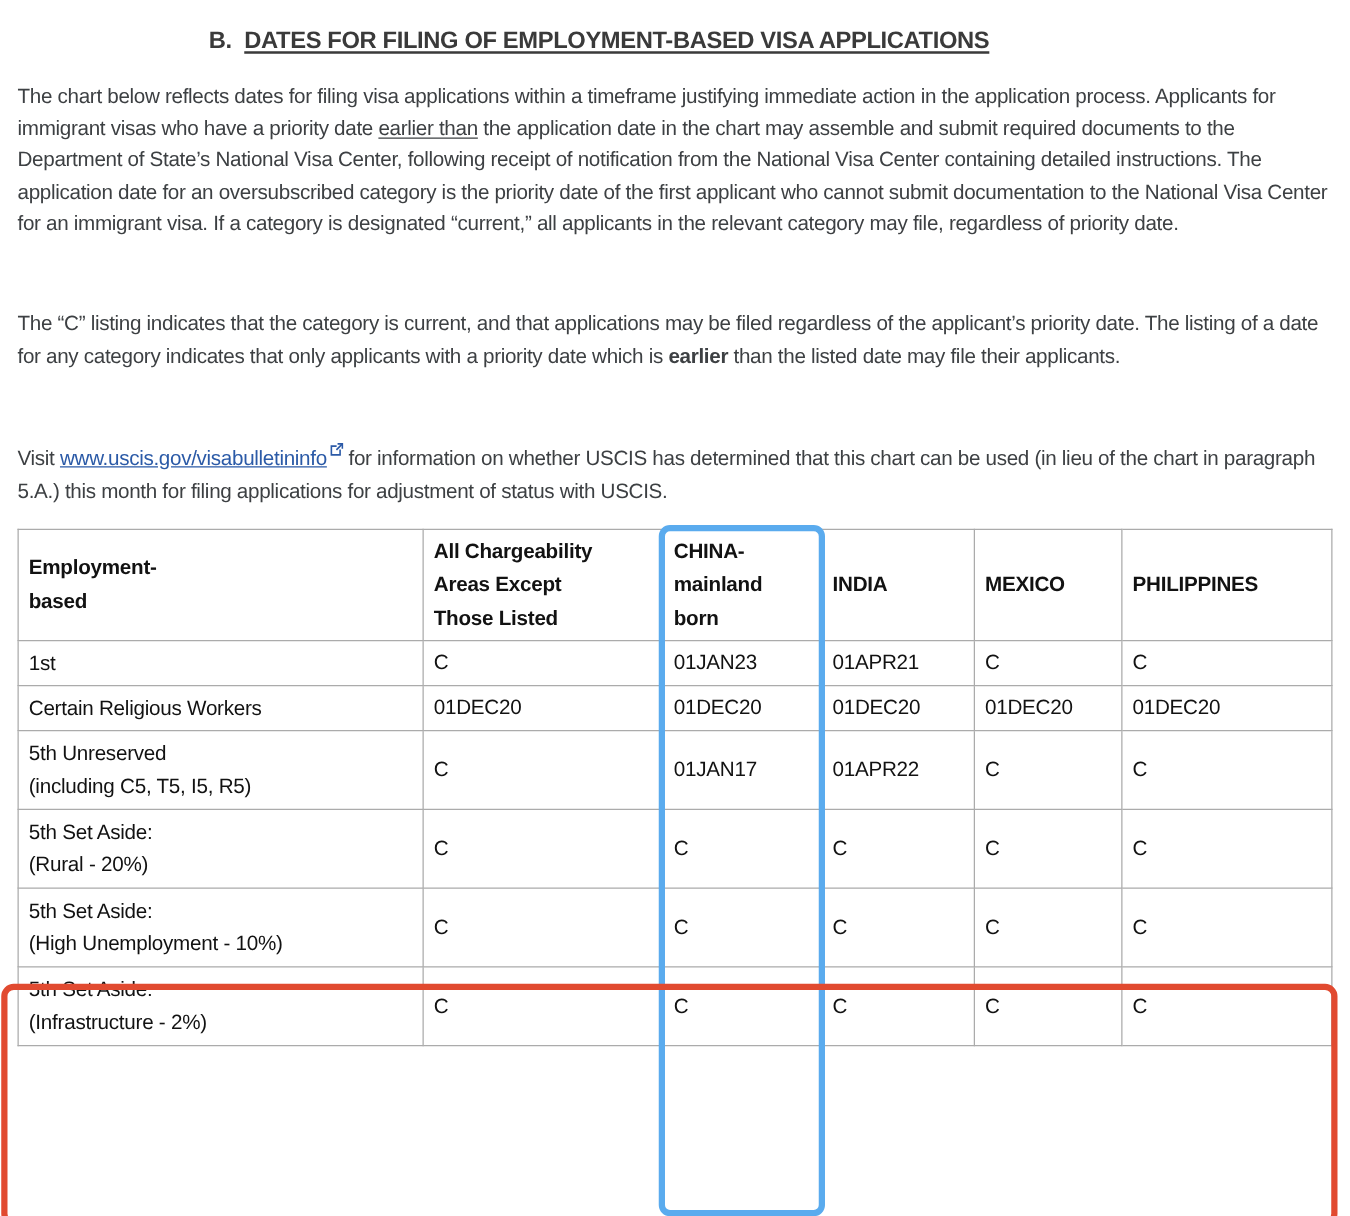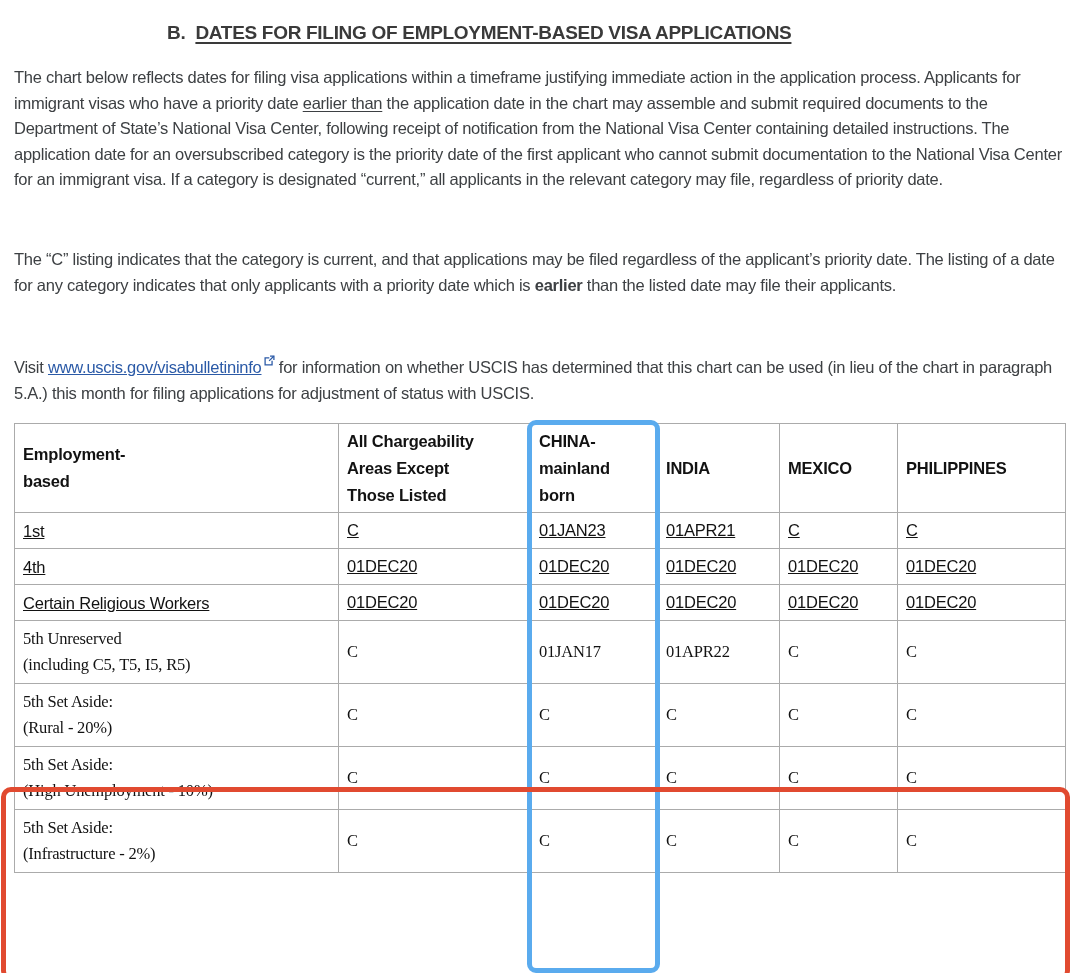--- a/index.html
+++ b/index.html
@@ -32,22 +32,22 @@
     color:#121212;
   }
   table.visa th, table.visa td{
     border:1px solid #ababab;text-align:left;vertical-align:middle;
     padding:2px 8px;font-size:16.5px;letter-spacing:-0.2px;background:transparent;
   }
   table.visa thead tr{height:89px;}
   table.visa th{font-weight:bold;}
   .hline{line-height:27px;}
   .cline{line-height:26px;}
-  tr.row-short{height:36px;text-decoration:underline;}
-  tr.row-tall{height:63px;font-family:Liberation Serif, serif;}
+  tr.row-short{height:36px;}
+  tr.row-tall{height:63px;}
   .overlay-box{position:absolute;box-sizing:border-box;background:transparent;pointer-events:none;}
   .blue-box{left:527px;top:405px;width:133px;height:553px;border:5px solid #5aabee;border-radius:9px;}
   .red-box{left:1px;top:772px;width:1069px;height:194px;border:5px solid #e14a30;border-radius:10px;}
 </style>
 </head>
 <body>
 
 <div class="page">
 
   <h2 class="heading"><span>B.</span><span class="h-title">DATES FOR FILING OF EMPLOYMENT-BASED VISA APPLICATIONS</span></h2>
@@ -105,30 +105,20 @@
               <div class="cline">1st</div>
             </td>
             <td>C</td>
             <td>01JAN23</td>
             <td>01APR21</td>
             <td>C</td>
             <td>C</td>
           </tr>
           <tr class="row-short">
             <td>
-              <div class="cline">4th</div>
-            </td>
-            <td>01DEC20</td>
-            <td>01DEC20</td>
-            <td>01DEC20</td>
-            <td>01DEC20</td>
-            <td>01DEC20</td>
-          </tr>
-          <tr class="row-short">
-            <td>
               <div class="cline">Certain Religious Workers</div>
             </td>
             <td>01DEC20</td>
             <td>01DEC20</td>
             <td>01DEC20</td>
             <td>01DEC20</td>
             <td>01DEC20</td>
           </tr>
           <tr class="row-tall">
             <td>

